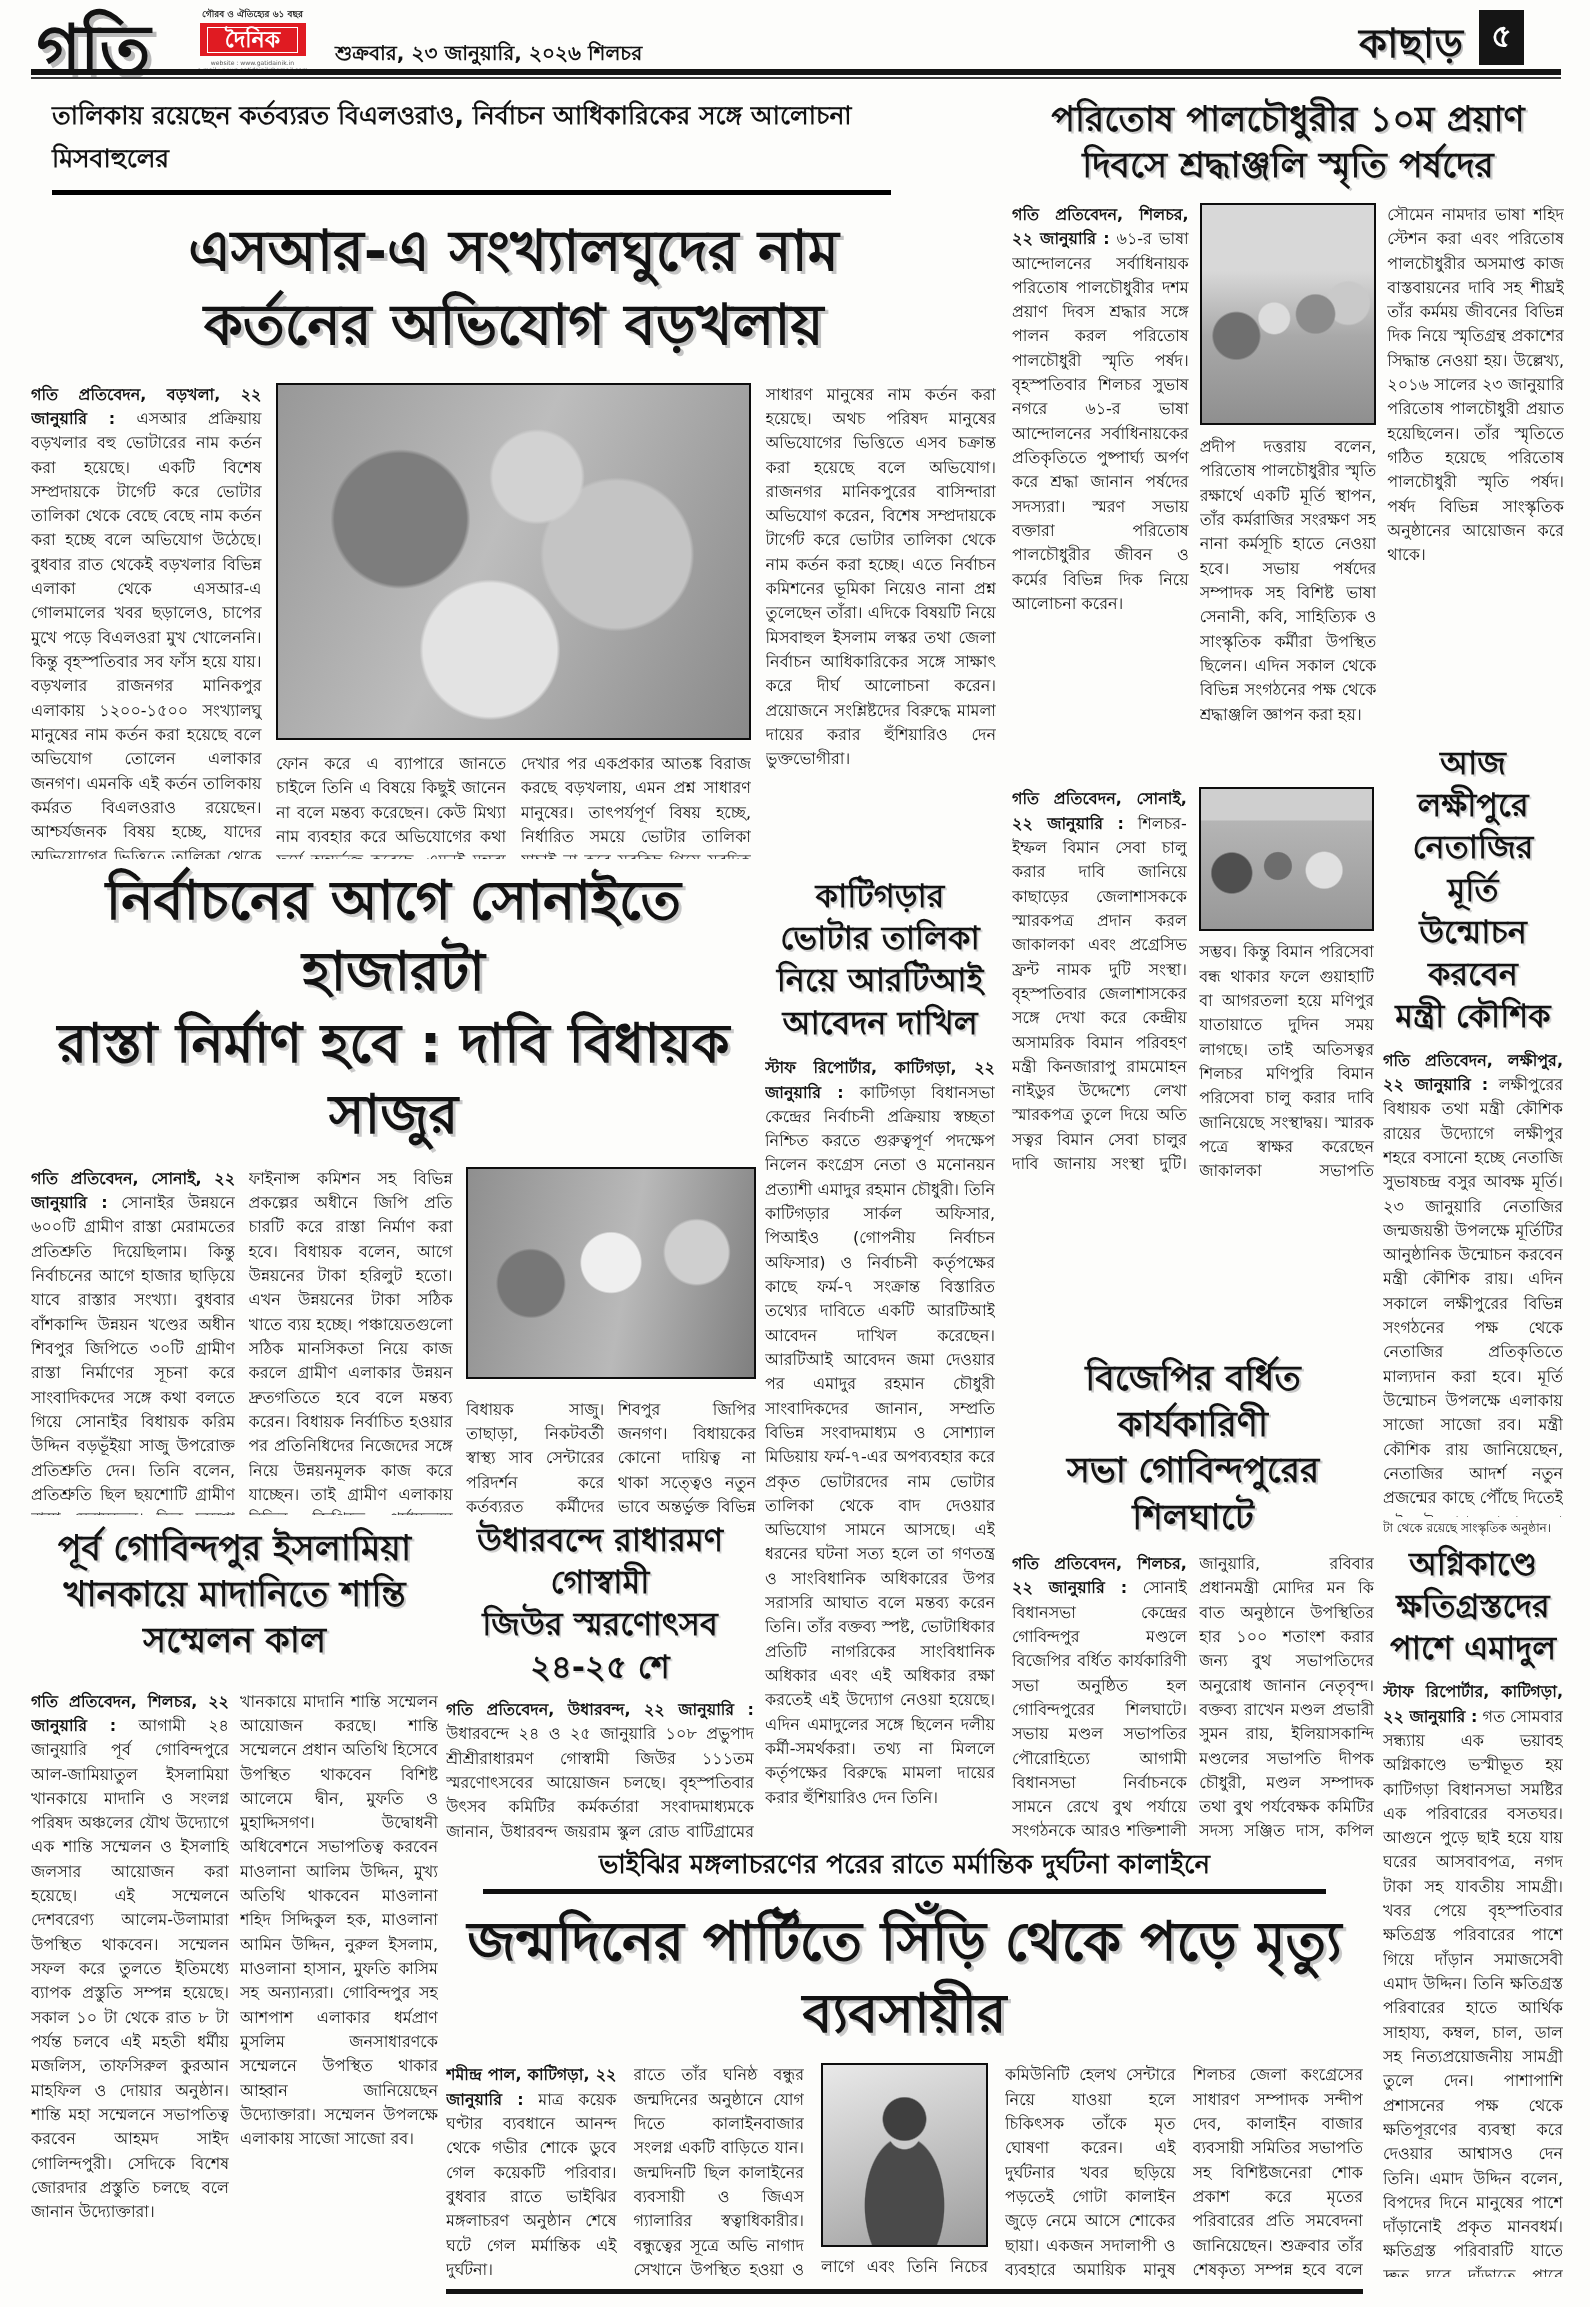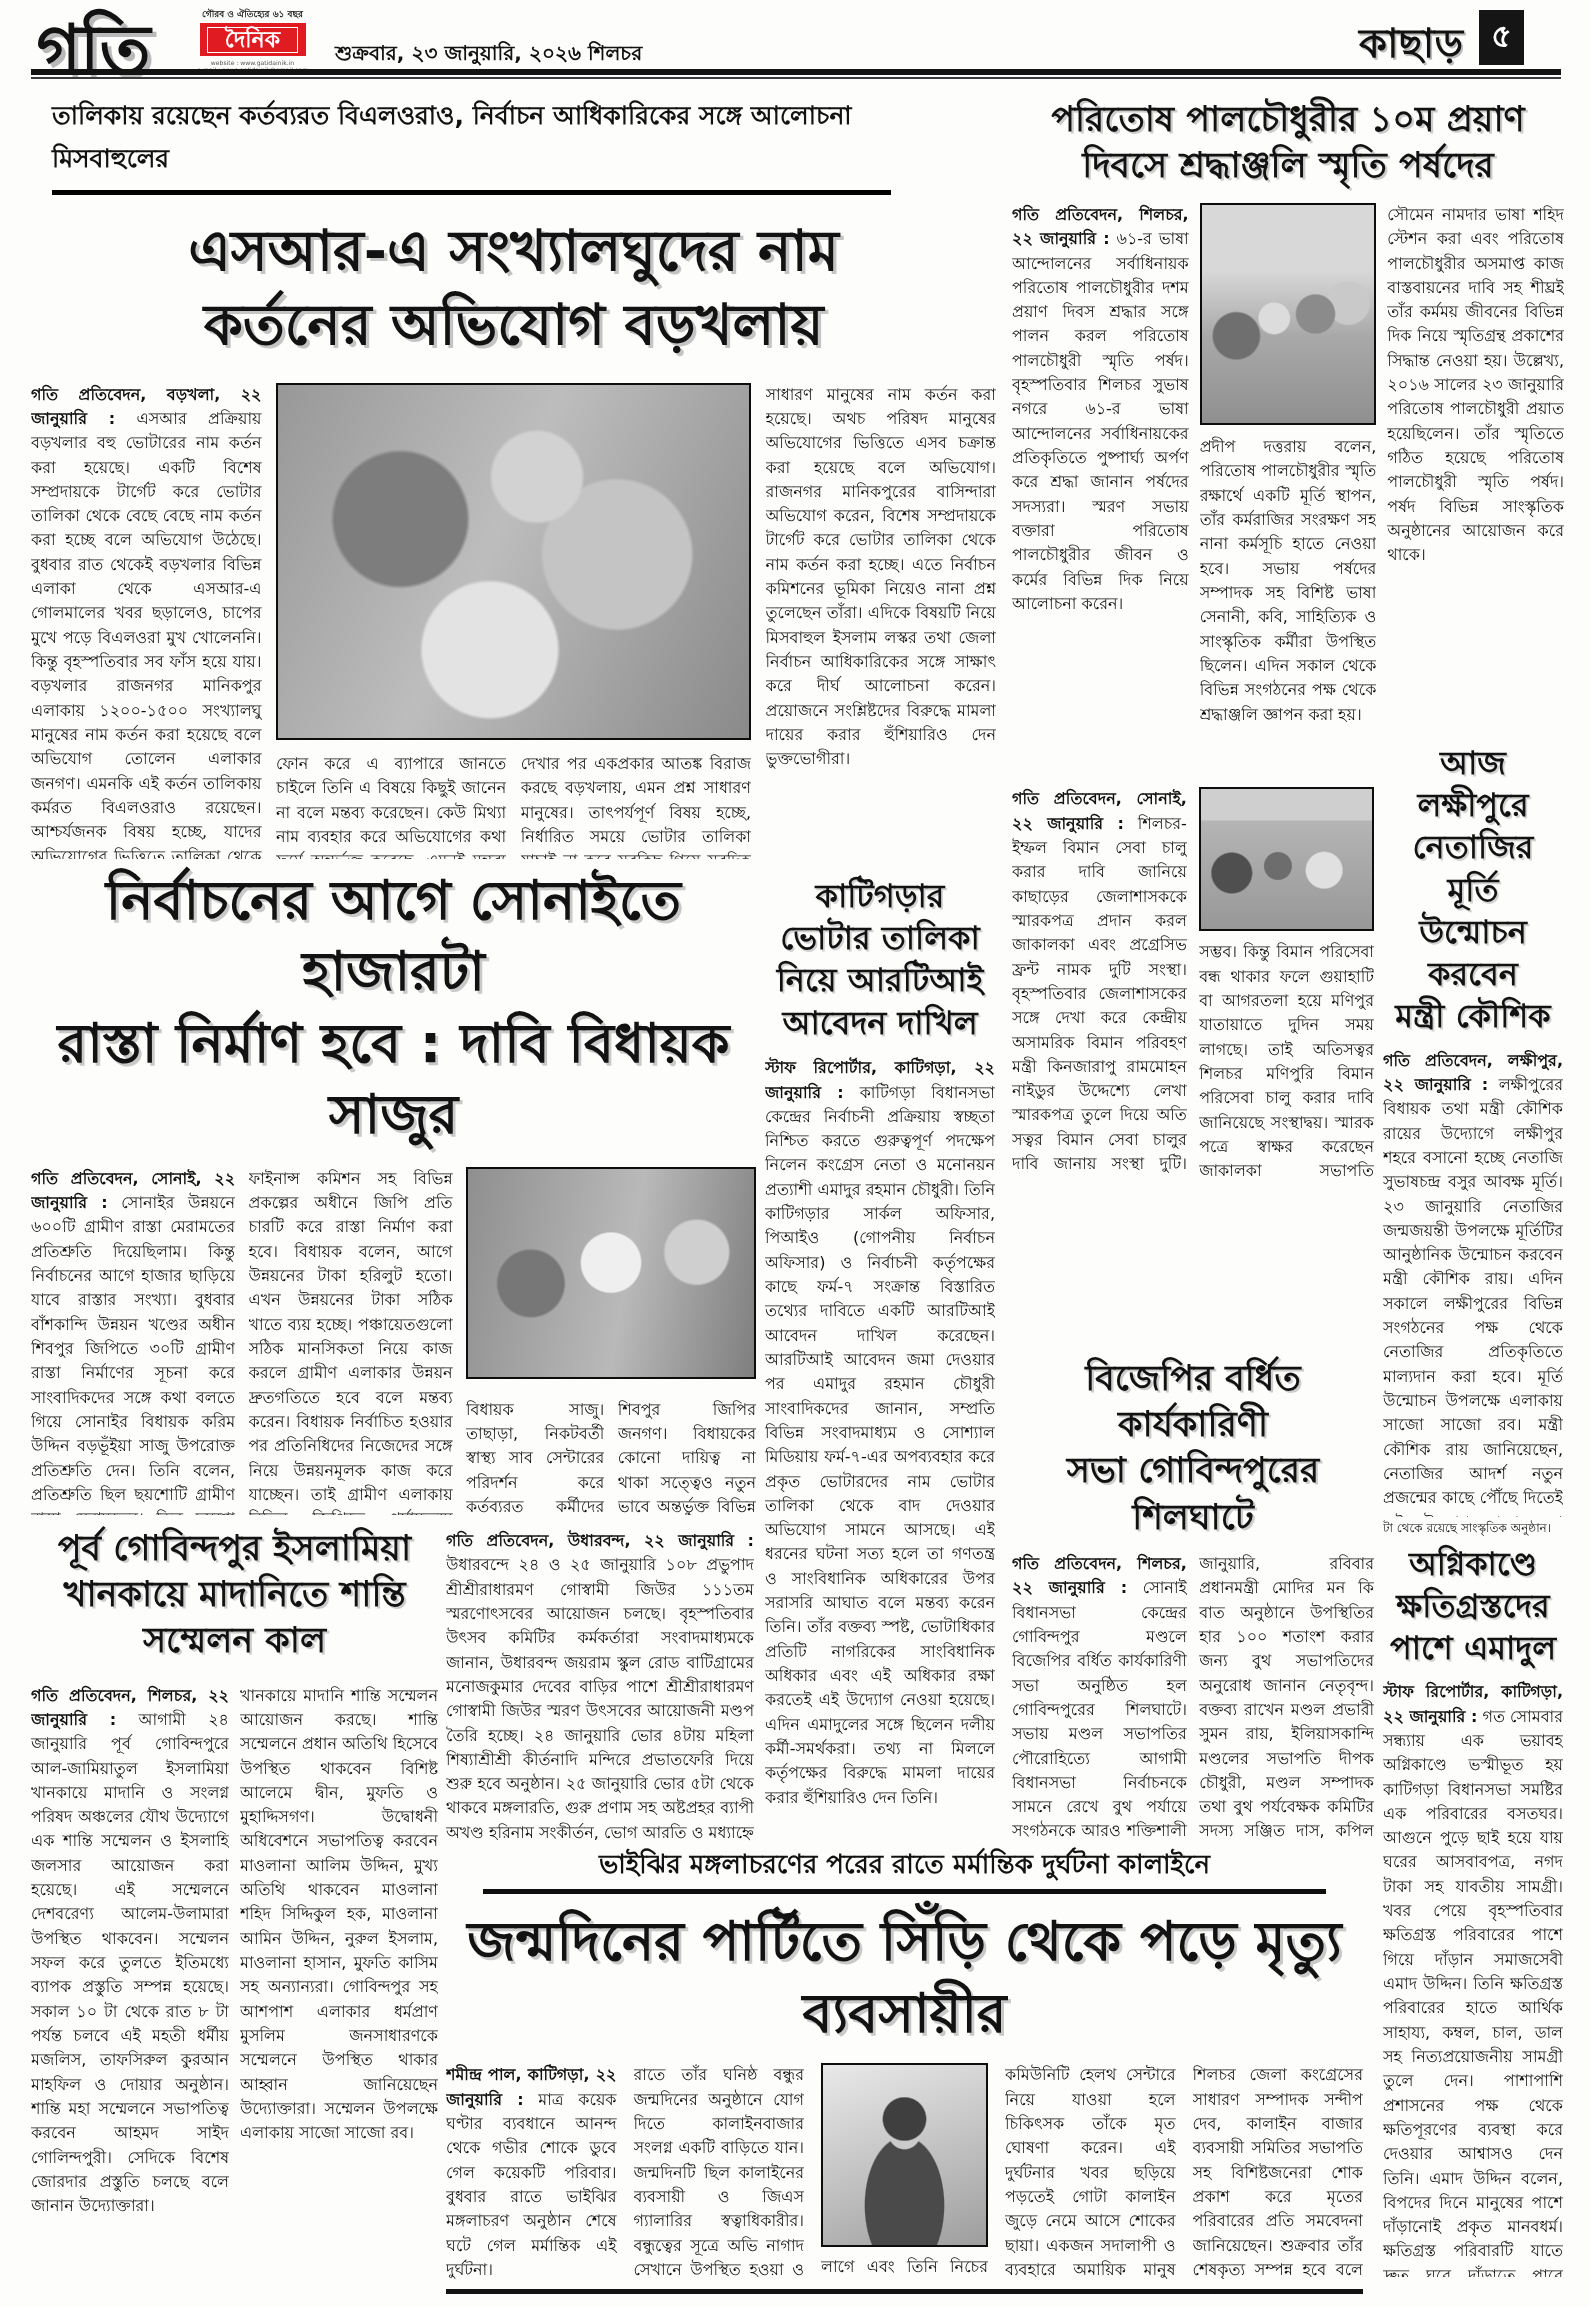--- a/index.html
+++ b/index.html
@@ -220,32 +220,34 @@
 ক্ষতিগ্রস্তদের
 পাশে এমাদুল</div>
     <p class="btxt" style="margin-top:11px;"><b class="byline">স্টাফ রিপোর্টার, কাটিগড়া, ২২ জানুয়ারি :</b>
     <span>গত সোমবার সন্ধ্যায় এক ভয়াবহ অগ্নিকাণ্ডে ভস্মীভূত হয় কাটিগড়া বিধানসভা সমষ্টির এক পরিবারের বসতঘর। আগুনে পুড়ে ছাই হয়ে যায় ঘরের আসবাবপত্র, নগদ টাকা সহ যাবতীয় সামগ্রী। খবর পেয়ে বৃহস্পতিবার ক্ষতিগ্রস্ত পরিবারের পাশে গিয়ে দাঁড়ান সমাজসেবী এমাদ উদ্দিন। তিনি ক্ষতিগ্রস্ত পরিবারের হাতে আর্থিক সাহায্য, কম্বল, চাল, ডাল সহ নিত্যপ্রয়োজনীয় সামগ্রী তুলে দেন। পাশাপাশি প্রশাসনের পক্ষ থেকে ক্ষতিপূরণের ব্যবস্থা করে দেওয়ার আশ্বাসও দেন তিনি। এমাদ উদ্দিন বলেন, বিপদের দিনে মানুষের পাশে দাঁড়ানোই প্রকৃত মানবধর্ম। ক্ষতিগ্রস্ত পরিবারটি যাতে দ্রুত ঘুরে দাঁড়াতে পারে সেজন্য সব ধরনের সহযোগিতার আশ্বাস দেন তিনি। তাঁর এই মানবিক পদক্ষেপকে সাধুবাদ জানিয়েছেন এলাকার মানুষ।</span></p>
   </section>
 
   <section class="story" id="st-khanka" style="left:31px;top:1525px;width:407px;height:753px;">
     <div class="hl hl-lg">পূর্ব গোবিন্দপুর ইসলামিয়া
 খানকায়ে মাদানিতে শান্তি
 সম্মেলন কাল</div>
-    <div class="cols" style="margin-top:20px;height:574px;gap:11px;">
+    <div class="cols" style="margin-top:26px;height:574px;gap:11px;">
       <div class="col">
         <p class="btxt"><b class="byline">গতি প্রতিবেদন, শিলচর, ২২ জানুয়ারি :</b>
         <span>আগামী ২৪ জানুয়ারি পূর্ব গোবিন্দপুরে আল-জামিয়াতুল ইসলামিয়া খানকায়ে মাদানি ও সংলগ্ন পরিষদ অঞ্চলের যৌথ উদ্যোগে এক শান্তি সম্মেলন ও ইসলাহি জলসার আয়োজন করা হয়েছে। এই সম্মেলনে দেশবরেণ্য আলেম-উলামারা উপস্থিত থাকবেন। সম্মেলন সফল করে তুলতে ইতিমধ্যে ব্যাপক প্রস্তুতি সম্পন্ন হয়েছে। সকাল ১০ টা থেকে রাত ৮ টা পর্যন্ত চলবে এই মহতী ধর্মীয় মজলিস, তাফসিরুল কুরআন মাহফিল ও দোয়ার অনুষ্ঠান। শান্তি মহা সম্মেলনে সভাপতিত্ব করবেন আহমদ সাইদ গোলিন্দপুরী। সেদিকে বিশেষ জোরদার প্রস্তুতি চলছে বলে জানান উদ্যোক্তারা।</span></p>
       </div>
       <div class="col">
         <p class="btxt">খানকায়ে মাদানি শান্তি সম্মেলন আয়োজন করছে। শান্তি সম্মেলনে প্রধান অতিথি হিসেবে উপস্থিত থাকবেন বিশিষ্ট আলেমে দ্বীন, মুফতি ও মুহাদ্দিসগণ। উদ্বোধনী অধিবেশনে সভাপতিত্ব করবেন মাওলানা আলিম উদ্দিন, মুখ্য অতিথি থাকবেন মাওলানা শহিদ সিদ্দিকুল হক, মাওলানা আমিন উদ্দিন, নুরুল ইসলাম, মাওলানা হাসান, মুফতি কাসিম সহ অন্যান্যরা। গোবিন্দপুর সহ আশপাশ এলাকার ধর্মপ্রাণ মুসলিম জনসাধারণকে সম্মেলনে উপস্থিত থাকার আহ্বান জানিয়েছেন উদ্যোক্তারা। সম্মেলন উপলক্ষে এলাকায় সাজো সাজো রব।</p>
       </div>
     </div>
   </section>
 
   <section class="story" id="st-udharbond" style="left:446px;top:1519px;width:308px;height:322px;">
+    <div class="hl hl-md">উধারবন্দে রাধারমণ গোস্বামী
+জিউর স্মরণোৎসব ২৪-২৫ শে</div>
     <p class="btxt" style="margin-top:10px;"><b class="byline">গতি প্রতিবেদন, উধারবন্দ, ২২ জানুয়ারি :</b>
     <span>উধারবন্দে ২৪ ও ২৫ জানুয়ারি ১০৮ প্রভুপাদ শ্রীশ্রীরাধারমণ গোস্বামী জিউর ১১১তম স্মরণোৎসবের আয়োজন চলছে। বৃহস্পতিবার উৎসব কমিটির কর্মকর্তারা সংবাদমাধ্যমকে জানান, উধারবন্দ জয়রাম স্কুল রোড বাটিগ্রামের মনোজকুমার দেবের বাড়ির পাশে শ্রীশ্রীরাধারমণ গোস্বামী জিউর স্মরণ উৎসবের আয়োজনী মণ্ডপ তৈরি হচ্ছে। ২৪ জানুয়ারি ভোর ৪টায় মহিলা শিষ্যাশ্রীশ্রী কীর্তনাদি মন্দিরে প্রভাতফেরি দিয়ে শুরু হবে অনুষ্ঠান। ২৫ জানুয়ারি ভোর ৫টা থেকে থাকবে মঙ্গলারতি, গুরু প্রণাম সহ অষ্টপ্রহর ব্যাপী অখণ্ড হরিনাম সংকীর্তন, ভোগ আরতি ও মধ্যাহ্নে ১০০ জনের অধিক ভক্তের প্রসাদ বিতরণের ব্যবস্থা করা হবে। দুপুরে শ্রীশ্রীরাধারমণ জিউর ভোগ আরতি ও কীর্তনের মধ্যে উৎসবের সমাপ্তি হবে।</span></p>
   </section>
 
   <section class="story" id="st-banner" style="left:446px;top:1847px;width:917px;height:432px;">
     <div class="hl" style="font-size:26px;">ভাইঝির মঙ্গলাচরণের পরের রাতে মর্মান্তিক দুর্ঘটনা কালাইনে</div>
     <div class="banner-rule"></div>
     <div class="hl hl-xl" style="margin-top:12.3px;">জন্মদিনের পার্টিতে সিঁড়ি থেকে পড়ে মৃত্যু ব্যবসায়ীর</div>
     <div class="cols" style="margin-top:14.5px;height:240px;gap:17px;">
       <div class="col">

